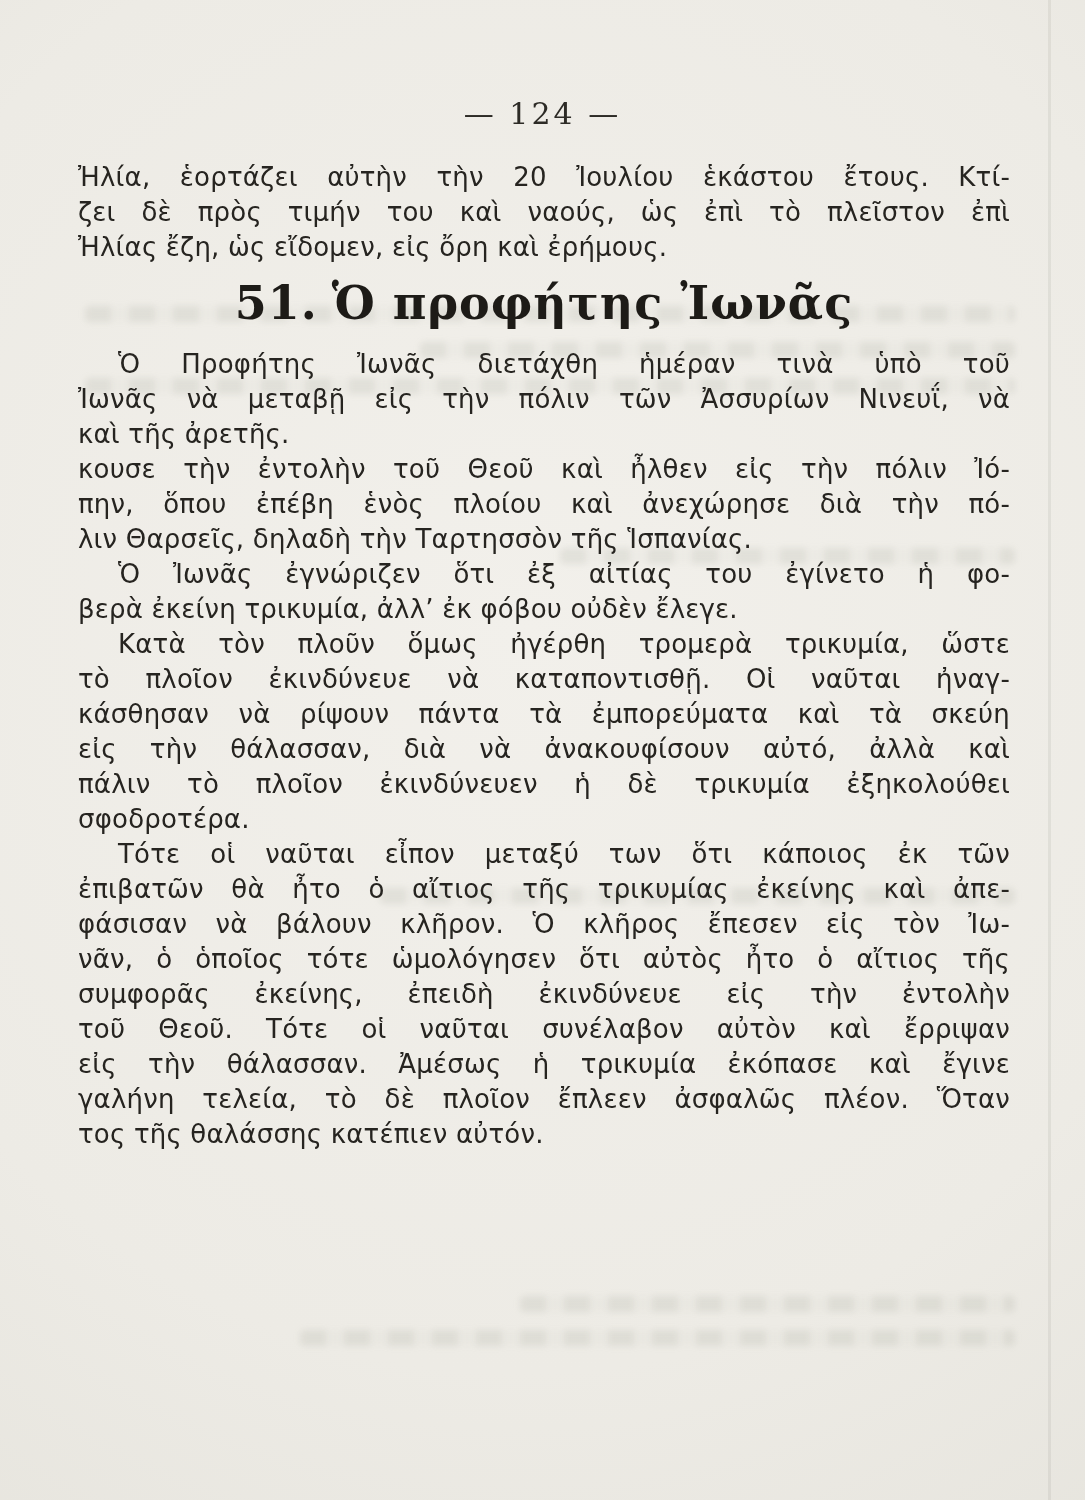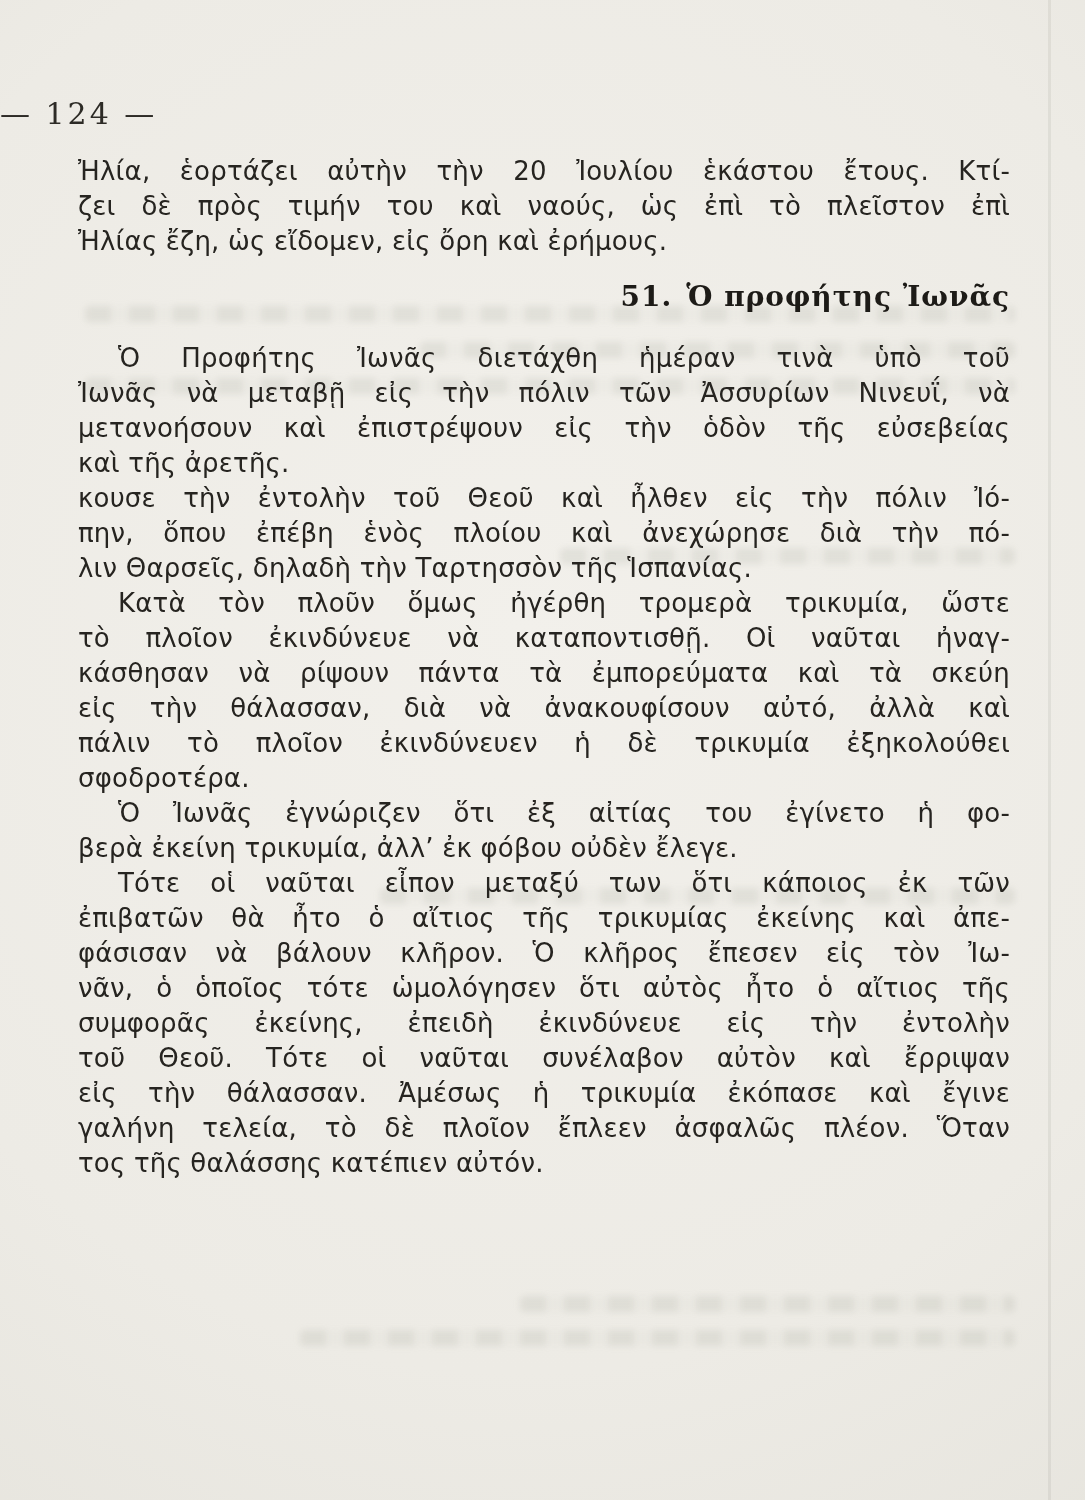--- a/index.html
+++ b/index.html
@@ -49,47 +49,48 @@
   .smudge.s4 { top: 548px; left: 560px; }
   .smudge.s5 { top: 888px; left: 380px; }
   .smudge.s6 { top: 1296px; left: 520px; }
   .smudge.s7 { top: 1330px; left: 300px; }
 
   .pageno {
     position: absolute;
     top: 96px;
     left: 0;
     width: 100%;
+    text-align: center;
     font-family: "DejaVu Serif", serif;
     font-size: 30px;
     letter-spacing: 3px;
     color: #2d2b26;
   }
   .text-column {
     position: absolute;
-    top: 154px;
+    top: 160px;
     left: 78px;
     width: 932px;
   }
   .para { margin: 0; }
   .line {
     font-size: 26px;
     line-height: 35px;
     letter-spacing: 0.2px;
     text-align: justify;
     text-align-last: justify;
     color: #262420;
   }
   .line.last { text-align-last: auto; }
   .line.indent { text-indent: 40px; }
   .heading {
-    text-align: right;
+    text-align: center;
     font-family: "DejaVu Serif", serif;
     font-weight: bold;
-    font-size: 28px;
+    font-size: 46px;
     line-height: 44px;
     letter-spacing: 1px;
     color: #1d1b17;
     margin: 16px 0 22px 0;
   }
   .heading .sec-num { margin-right: 14px; }
 </style>
 </head>
 <body>
 
@@ -109,39 +110,38 @@
   <div class="text-column">
       <div class="para">
         <div class="line">Ἠλία, ἑορτάζει αὐτὴν τὴν 20 Ἰουλίου ἑκάστου ἔτους. Κτί-</div>
         <div class="line">ζει δὲ πρὸς τιμήν του καὶ ναούς, ὡς ἐπὶ τὸ πλεῖστον ἐπὶ</div>
         <div class="line last">Ἠλίας ἔζη, ὡς εἴδομεν, εἰς ὄρη καὶ ἐρήμους.</div>
       </div>
       <div class="heading"><span class="sec-num">51.</span><span>Ὁ προφήτης Ἰωνᾶς</span></div>
       <div class="para">
         <div class="line indent">Ὁ Προφήτης Ἰωνᾶς διετάχθη ἡμέραν τινὰ ὑπὸ τοῦ</div>
         <div class="line">Ἰωνᾶς νὰ μεταβῇ εἰς τὴν πόλιν τῶν Ἀσσυρίων Νινευΐ, νὰ</div>
-        <div class="line">μετανοήσουν καὶ ἐπιστρέψουν εἰς τὴν ὁδὸν τῆς εὐσεβείας</div>
         <div class="line last">καὶ τῆς ἀρετῆς.</div>
       </div>
       <div class="para">
         <div class="line">κουσε τὴν ἐντολὴν τοῦ Θεοῦ καὶ ἦλθεν εἰς τὴν πόλιν Ἰό-</div>
         <div class="line">πην, ὅπου ἐπέβη ἑνὸς πλοίου καὶ ἀνεχώρησε διὰ τὴν πό-</div>
         <div class="line last">λιν Θαρσεῖς, δηλαδὴ τὴν Ταρτησσὸν τῆς Ἱσπανίας.</div>
       </div>
       <div class="para">
+        <div class="line indent">Ὁ Ἰωνᾶς ἐγνώριζεν ὅτι ἐξ αἰτίας του ἐγίνετο ἡ φο-</div>
+        <div class="line last">βερὰ ἐκείνη τρικυμία, ἀλλ’ ἐκ φόβου οὐδὲν ἔλεγε.</div>
+      </div>
+      <div class="para">
         <div class="line indent">Κατὰ τὸν πλοῦν ὅμως ἠγέρθη τρομερὰ τρικυμία, ὥστε</div>
         <div class="line">τὸ πλοῖον ἐκινδύνευε νὰ καταποντισθῇ. Οἱ ναῦται ἠναγ-</div>
         <div class="line">κάσθησαν νὰ ρίψουν πάντα τὰ ἐμπορεύματα καὶ τὰ σκεύη</div>
         <div class="line">εἰς τὴν θάλασσαν, διὰ νὰ ἀνακουφίσουν αὐτό, ἀλλὰ καὶ</div>
         <div class="line">πάλιν τὸ πλοῖον ἐκινδύνευεν ἡ δὲ τρικυμία ἐξηκολούθει</div>
         <div class="line last">σφοδροτέρα.</div>
-      </div>
-      <div class="para">
-        <div class="line indent">Ὁ Ἰωνᾶς ἐγνώριζεν ὅτι ἐξ αἰτίας του ἐγίνετο ἡ φο-</div>
-        <div class="line last">βερὰ ἐκείνη τρικυμία, ἀλλ’ ἐκ φόβου οὐδὲν ἔλεγε.</div>
       </div>
       <div class="para">
         <div class="line indent">Τότε οἱ ναῦται εἶπον μεταξύ των ὅτι κάποιος ἐκ τῶν</div>
         <div class="line">ἐπιβατῶν θὰ ἦτο ὁ αἴτιος τῆς τρικυμίας ἐκείνης καὶ ἀπε-</div>
         <div class="line">φάσισαν νὰ βάλουν κλῆρον. Ὁ κλῆρος ἔπεσεν εἰς τὸν Ἰω-</div>
         <div class="line">νᾶν, ὁ ὁποῖος τότε ὡμολόγησεν ὅτι αὐτὸς ἦτο ὁ αἴτιος τῆς</div>
         <div class="line">συμφορᾶς ἐκείνης, ἐπειδὴ ἐκινδύνευε εἰς τὴν ἐντολὴν</div>
         <div class="line">τοῦ Θεοῦ. Τότε οἱ ναῦται συνέλαβον αὐτὸν καὶ ἔρριψαν</div>
         <div class="line">εἰς τὴν θάλασσαν. Ἀμέσως ἡ τρικυμία ἐκόπασε καὶ ἔγινε</div>
         <div class="line">γαλήνη τελεία, τὸ δὲ πλοῖον ἔπλεεν ἀσφαλῶς πλέον. Ὅταν</div>

